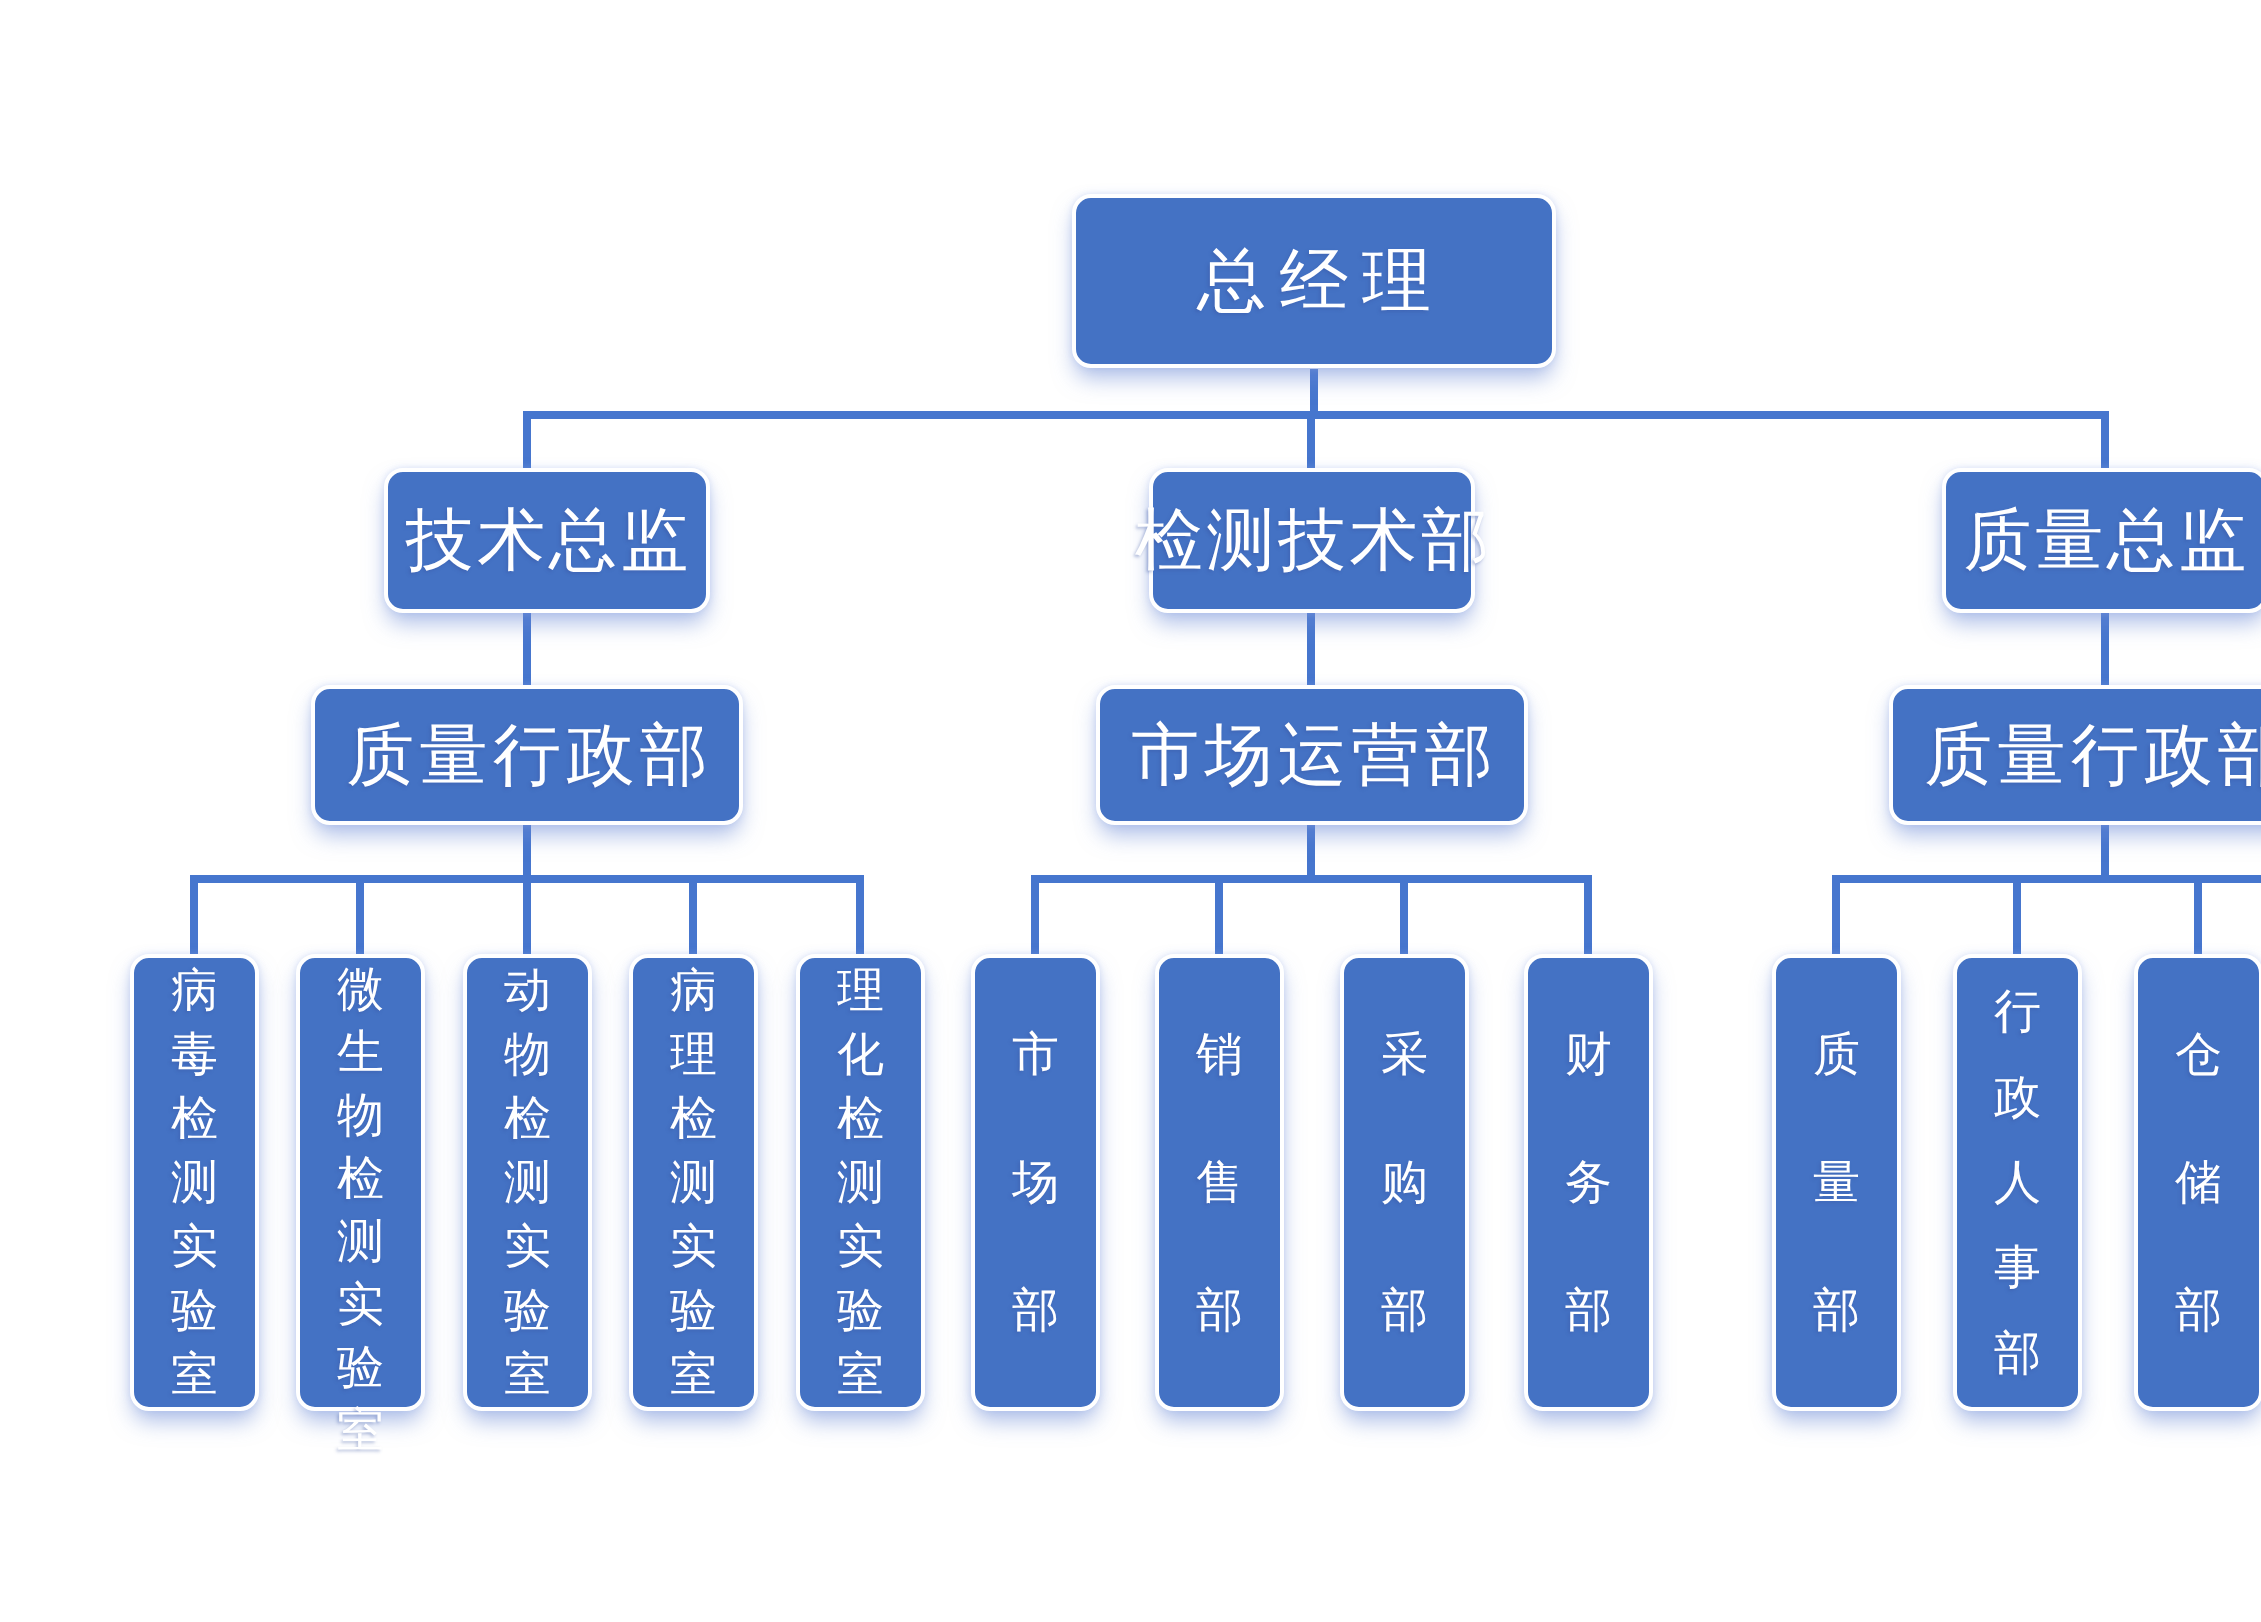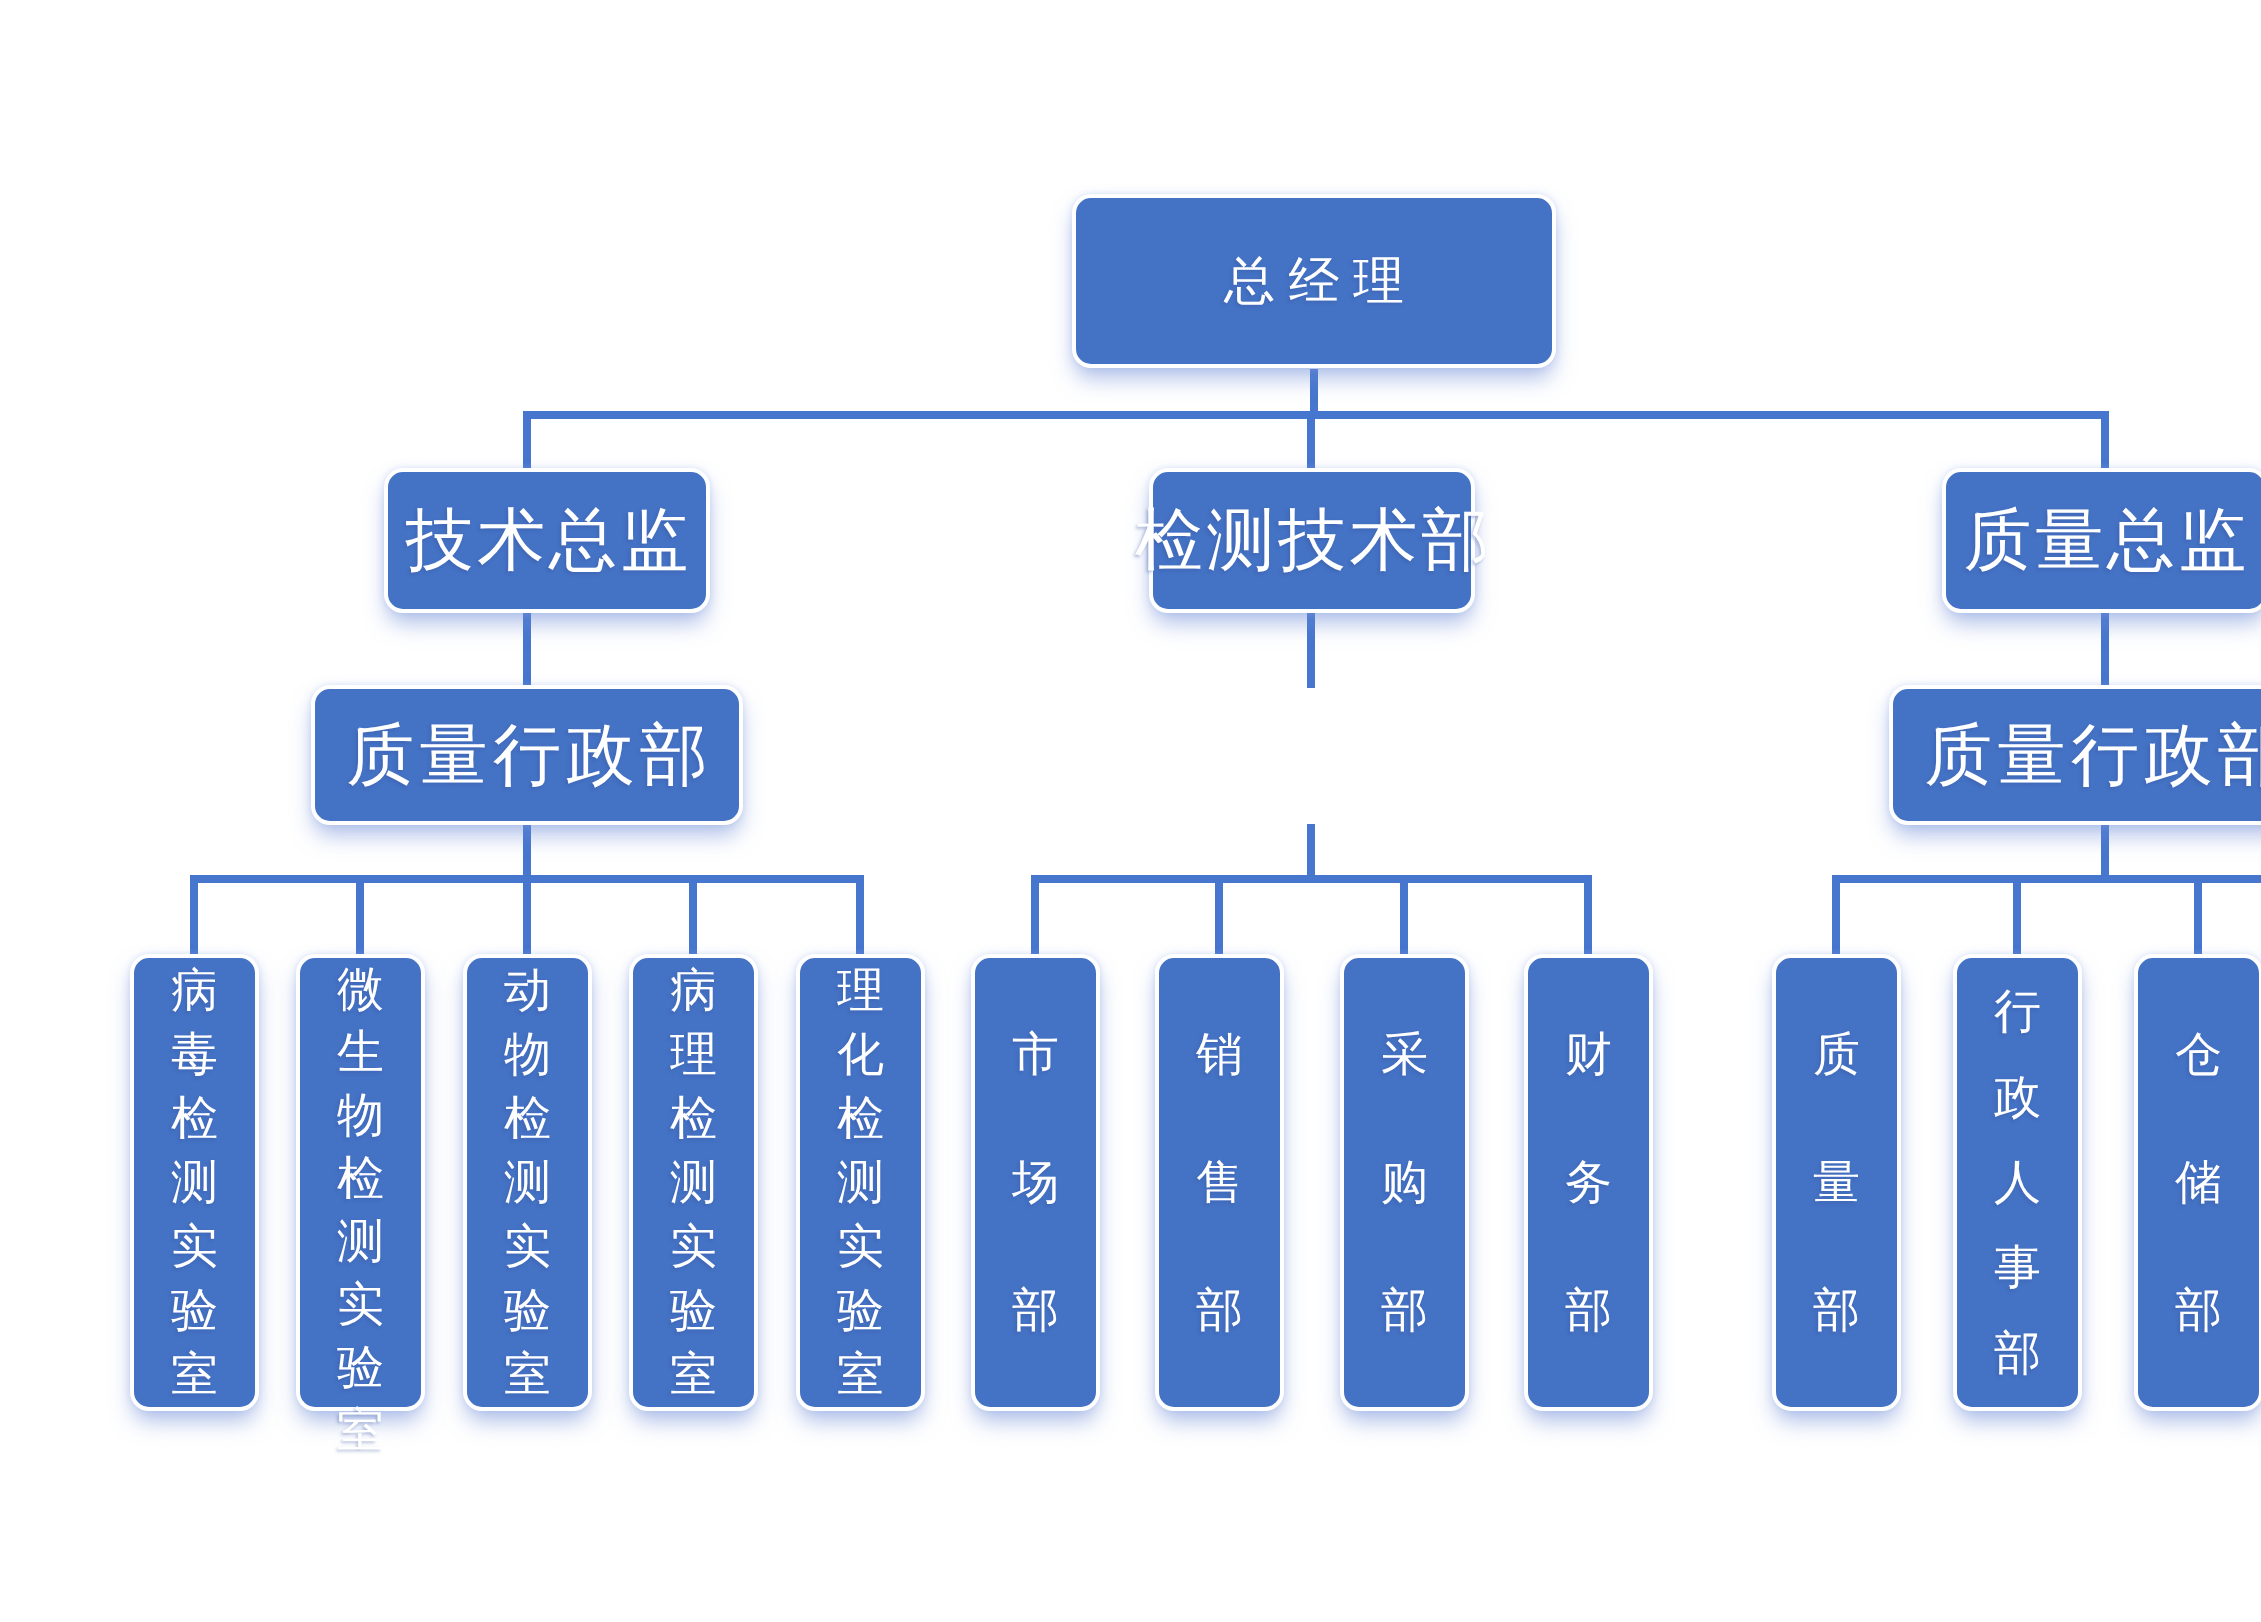--- a/index.html
+++ b/index.html
@@ -33,21 +33,21 @@
     align-items: center;
     justify-content: center;
     box-shadow: 0 0 7.2px rgba(150,172,232,0.35), 0 12.7px 22px -3.6px rgba(108,138,214,0.55);
   }
   .node .label {
     color: #ffffff;
     text-align: center;
     white-space: nowrap;
     text-shadow: -1.8px 2.3px 3.2px rgba(58,84,160,0.38);
   }
-  .root .label    { font-size: 51px; letter-spacing: 13.6px; text-indent: 13.6px; }
+  .root .label    { font-size: 69px; letter-spacing: 13.6px; text-indent: 13.6px; }
   .level2 .label  { font-size: 68px; letter-spacing: 3.6px;  text-indent: 3.6px; }
   .level3 .label  { font-size: 68px; letter-spacing: 5.4px; text-indent: 5.4px; }
 
   .root   { width: 484px; height: 174px; }
   .level2 { width: 326px;  height: 145px; }
   .level3 { width: 432px;  height: 140px; }
   .unit   { width: 129px;  height: 457px; }
 
   
   .unit .vtext {
@@ -110,20 +110,23 @@
   <div class="node level2" style="left:1149px; top:468px;">
     <div class="label">检测技术部</div>
   </div>
   <div class="node level2" style="left:1942px; top:468px;">
     <div class="label">质量总监</div>
   </div>
 
   <div class="node level3" style="left:311px; top:685px;">
     <div class="label">质量行政部</div>
   </div>
+  <div class="node level3" style="left:1096px; top:685px;">
+    <div class="label">市场运营部</div>
+  </div>
   <div class="node level3" style="left:1889px; top:685px;">
     <div class="label">质量行政部</div>
   </div>
 
   <div class="node unit" style="left:130px; top:954px;">
     <div class="vtext">
         <span>病</span>
         <span>毒</span>
         <span>检</span>
         <span>测</span>

